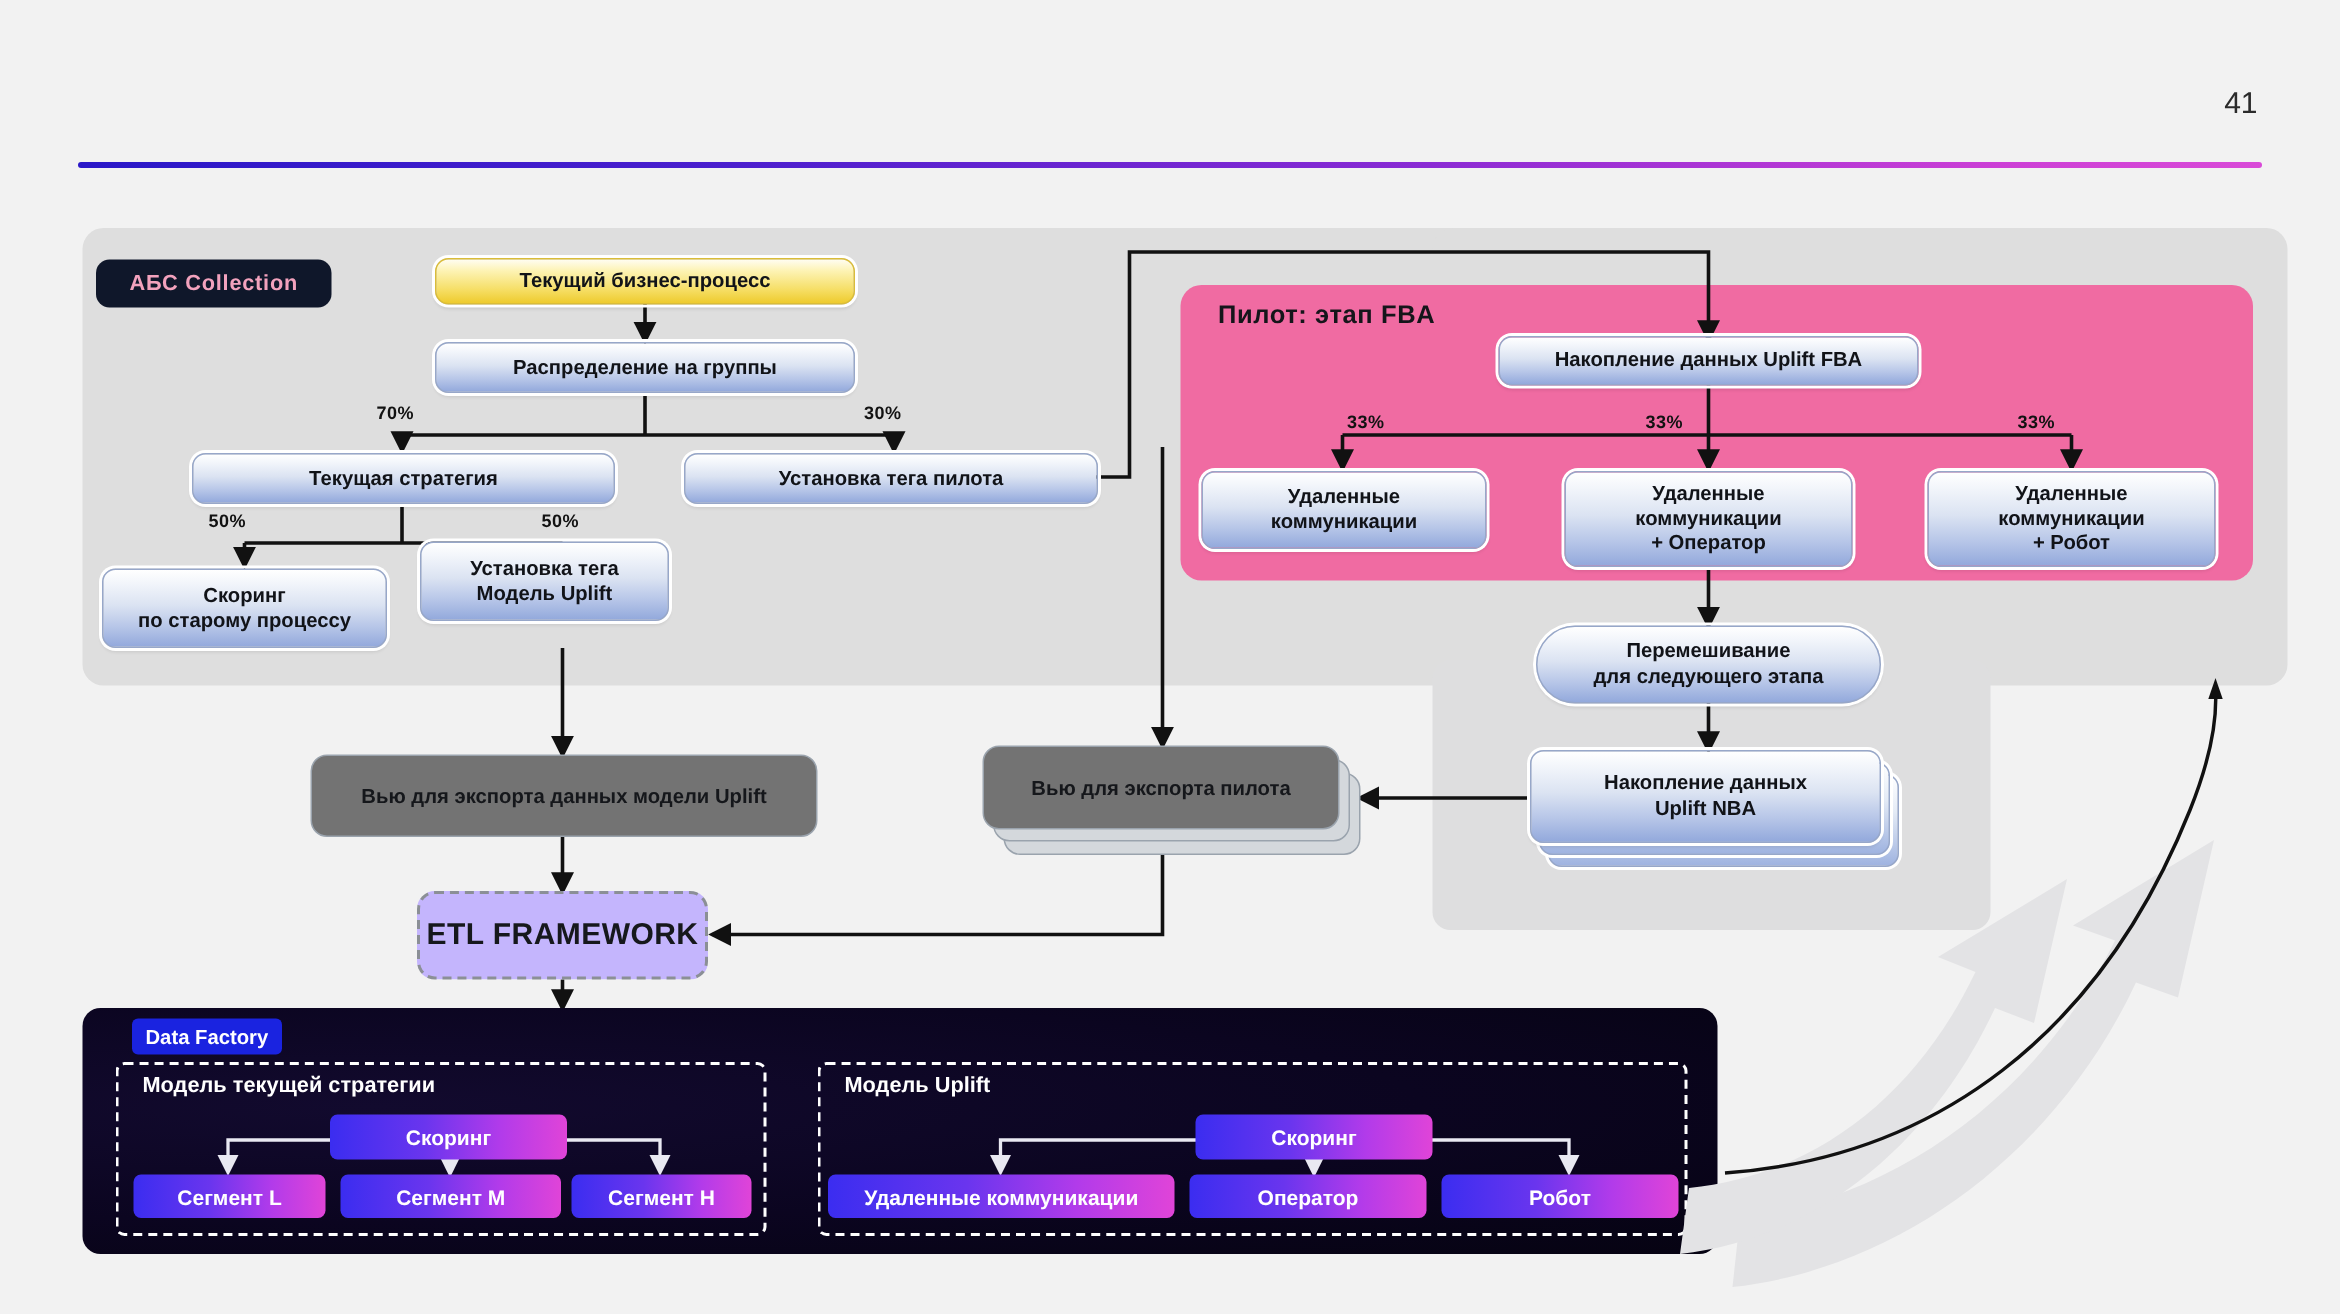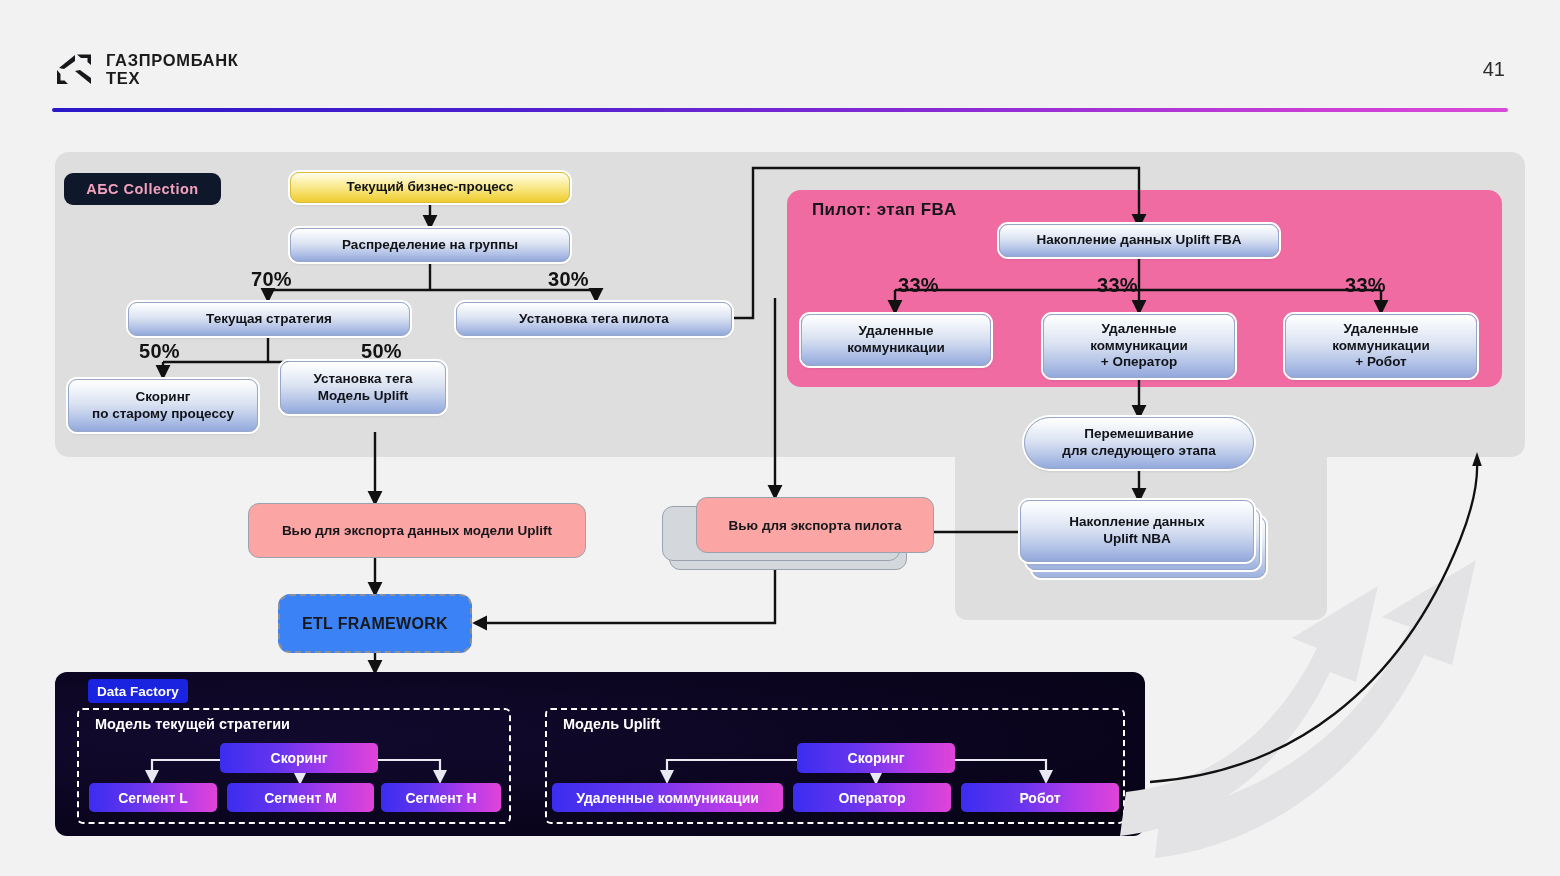--- a/index.html
+++ b/index.html
@@ -90,72 +90,60 @@
   .stack .layer {
     position:absolute;
     background:linear-gradient(180deg,#ffffff 0%, #e4ebf6 40%, #9fb3e0 100%);
     border:1px solid #97a7c9; border-radius:9px;
     box-shadow:0 0 0 2px #fff;
   }
 
   
   .vbox {
     position:absolute;
-    background:#fca5a5;
+    background:#737373;
     border:1px solid #9aa3ad;
     border-radius:11px;
     display:flex; align-items:center; justify-content:center; text-align:center;
-    font-size:13.5px; font-weight:700; color:#15171b;margin-left:41px;
+    font-size:13.5px; font-weight:700; color:#15171b;
   }
   .vstack .vlayer {
     position:absolute; background:#d4d8dc; border:1px solid #9aa3ad; border-radius:11px;
   }
   .etl {
     position:absolute;
-    background:#3b82f6; border:2.5px dashed #8b8f96; border-radius:12px;
+    background:#c4b5fd; border:2.5px dashed #8b8f96; border-radius:12px;
     display:flex; align-items:center; justify-content:center;
-    font-size:16px; font-weight:700; color:#16181c; letter-spacing:.3px;
+    font-size:20px; font-weight:700; color:#16181c; letter-spacing:.3px;
   }
 
   
   .nbox {
     position:absolute; border-radius:5px;
     background:linear-gradient(90deg,#3b2df0 0%, #6a35ee 40%, #b23bea 72%, #e044d8 100%);
     display:flex; align-items:center; justify-content:center; text-align:center;
     font-size:14px; font-weight:700; color:#ffffff;
   }
   .dash-title {
     position:absolute; font-size:14.5px; font-weight:700; color:#ffffff;
   }
 
   
   .pct {
-    position:absolute; font-size:20px; font-weight:700; color:#121212; letter-spacing:.3px;
+    position:absolute; font-size:12px; font-weight:700; color:#121212; letter-spacing:.3px;
   }
 
   svg.wires { position:absolute; inset:0; width:1560px; height:876px; pointer-events:none; }
   svg.deco  { position:absolute; inset:0; width:1560px; height:876px; pointer-events:none; }
 </style>
 </head>
 <body>
 
 <div id="stage">
 
-  <div class="logo">
-    <svg class="logo-mark" viewBox="0 0 40 34">
-      <path d="M4 15 L20 2 L20 8 L9 16 Z" fill="#17171c"></path>
-      <path d="M22 1.5 L36 1.5 L36 12 L32.5 9 L32.5 5 L26 5 Z" fill="#17171c"></path>
-      <path d="M2 17 L2 31 L13 31 L9.5 27.5 L5.5 27.5 L5.5 21 Z" fill="#17171c"></path>
-      <path d="M20 18 L36 31 L36 25 L25 17 Z" fill="#17171c"></path>
-    </svg>
-    <div class="logo-text">
-      <div class="logo-line1">ГАЗПРОМБАНК</div>
-      <div class="logo-line2">ТЕХ</div>
-    </div>
-  </div>
   <div class="page-num">41</div>
   <div class="divider"></div>
 
   <div class="panel panel-gray-left"></div>
   <div class="panel panel-gray-right"></div>
   <div class="panel panel-gray-low"></div>
   <div class="panel panel-pink"></div>
 
   <div class="badge-abc">АБС Collection</div>
   <div class="pink-title">Пилот: этап FBA</div>
@@ -206,21 +194,21 @@
 
       <path d="M375,653 L375,672"></path>
     </g>
   </svg>
 
   <div class="gbox" style="left:290px;top:228px;width:280px;height:34px;">Распределение на группы</div>
 
   <div class="gbox yellow" style="left:290px;top:172px;width:280px;height:31px;">Текущий бизнес-процесс</div>
 
   <div class="pct" style="left:251px;top:268px;">70%</div>
-  <div class="pct" style="left:548px;top:268px;">30%</div>
+  <div class="pct" style="left:576px;top:268px;">30%</div>
 
   <div class="gbox" style="left:128px;top:302px;width:282px;height:34px;">Текущая стратегия</div>
 
   <div class="gbox" style="left:456px;top:302px;width:276px;height:34px;">Установка тега пилота</div>
 
   <div class="pct" style="left:139px;top:340px;">50%</div>
   <div class="pct" style="left:361px;top:340px;">50%</div>
 
   <div class="gbox" style="left:68px;top:379px;width:190px;height:53px;white-space:pre-line;">Скоринг
 по старому процессу</div>

